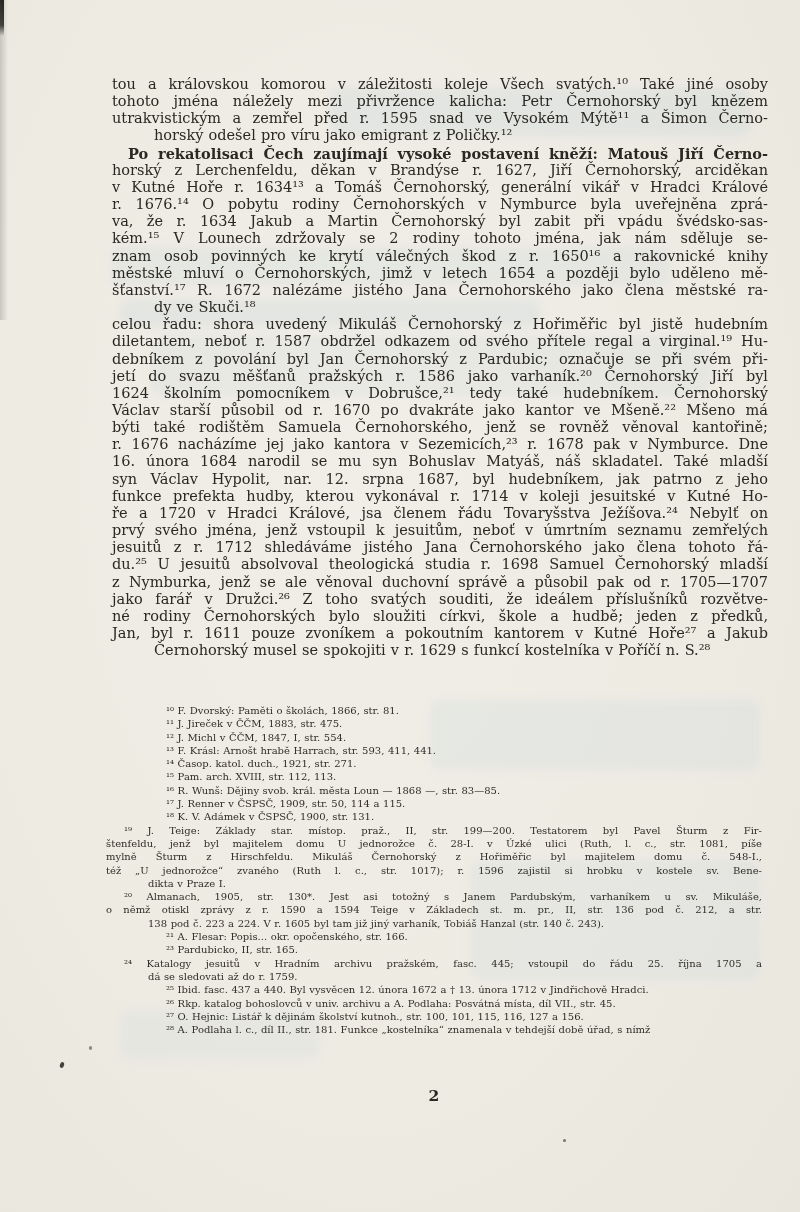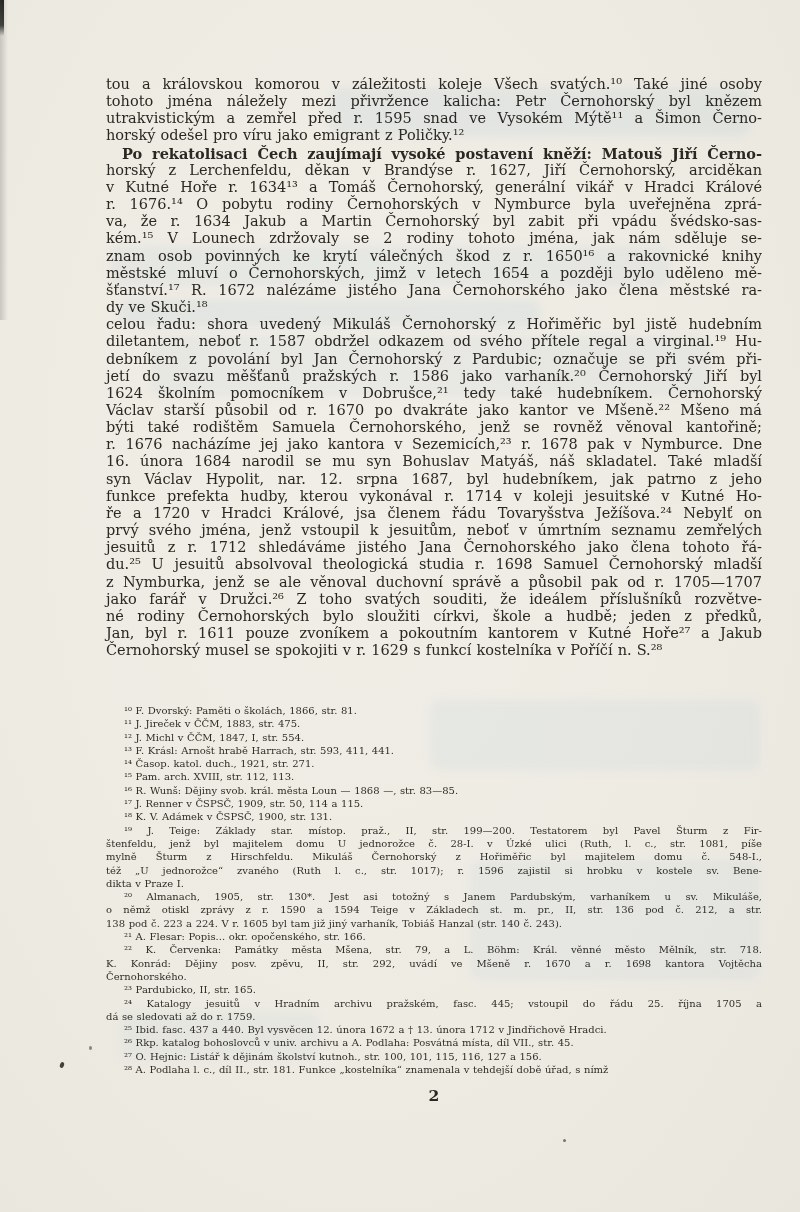--- a/index.html
+++ b/index.html
@@ -30,27 +30,27 @@
   .stain.s4 { left: 150px; top: 336px; width: 560px; height: 60px; opacity:.7; }
   .stain.s5 { left: 430px; top: 700px; width: 330px; height: 70px; opacity:.8; }
   .stain.s6 { left: 470px; top: 860px; width: 290px; height: 120px; opacity:.7; }
   .stain.s7 { left: 120px; top: 1010px; width: 200px; height: 50px; opacity:.6; }
   .speck { position: absolute; background: #44413c; border-radius: 50%; }
   .speck.k1 { left: 60px;  top: 1062px; width: 4px; height: 6px; transform: rotate(20deg); }
   .speck.k2 { left: 563px; top: 1139px; width: 3px; height: 3px; opacity: .7; }
   .speck.k3 { left: 89px;  top: 1046px; width: 3px; height: 4px; opacity: .6; }
 
   .main-text {
-    position: absolute; left: 106px; top: 76px; width: 656px;
+    position: absolute; left: 112px; top: 76px; width: 656px;
     font-size: 14.5px; line-height: 17.15px;
     color: #2b2722;
     word-spacing: 0.5px;
   }
   .line { text-align: justify; text-align-last: justify; }
-  .line.last { text-align-last: left; }
+  .line.last { text-align-last: left; margin-left: 42px; }
   .line.indent { text-indent: 16px; font-weight: bold; }
 
   .footnotes {
     position: absolute; left: 106px; top: 704px; width: 656px;
     font-size: 10px; line-height: 13.3px;
     color: #312d27;
     word-spacing: 0.4px;
   }
   .footnotes .line.fnfirst { text-indent: 18px; }
 
@@ -156,25 +156,20 @@
       </div>
       <div>
         <div class="line fnfirst">²⁰ Almanach, 1905, str. 130*. Jest asi totožný s Janem Pardubským, varhaníkem u sv. Mikuláše,</div>
         <div class="line">o němž otiskl zprávy z r. 1590 a 1594 Teige v Základech st. m. pr., II, str. 136 pod č. 212, a str.</div>
         <div class="line last">138 pod č. 223 a 224. V r. 1605 byl tam již jiný varhaník, Tobiáš Hanzal (str. 140 č. 243).</div>
       </div>
       <div>
         <div class="line last fnfirst">²¹ A. Flesar: Popis... okr. opočenského, str. 166.</div>
       </div>
       <div>
-        <div class="line fnfirst">²² K. Červenka: Památky města Mšena, str. 79, a L. Böhm: Král. věnné město Mělník, str. 718.</div>
-        <div class="line">K. Konrád: Dějiny posv. zpěvu, II, str. 292, uvádí ve Mšeně r. 1670 a r. 1698 kantora Vojtěcha</div>
-        <div class="line last">Černohorského.</div>
-      </div>
-      <div>
         <div class="line last fnfirst">²³ Pardubicko, II, str. 165.</div>
       </div>
       <div>
         <div class="line fnfirst">²⁴ Katalogy jesuitů v Hradním archivu pražském, fasc. 445; vstoupil do řádu 25. října 1705 a</div>
         <div class="line last">dá se sledovati až do r. 1759.</div>
       </div>
       <div>
         <div class="line last fnfirst">²⁵ Ibid. fasc. 437 a 440. Byl vysvěcen 12. února 1672 a † 13. února 1712 v Jindřichově Hradci.</div>
       </div>
       <div>

